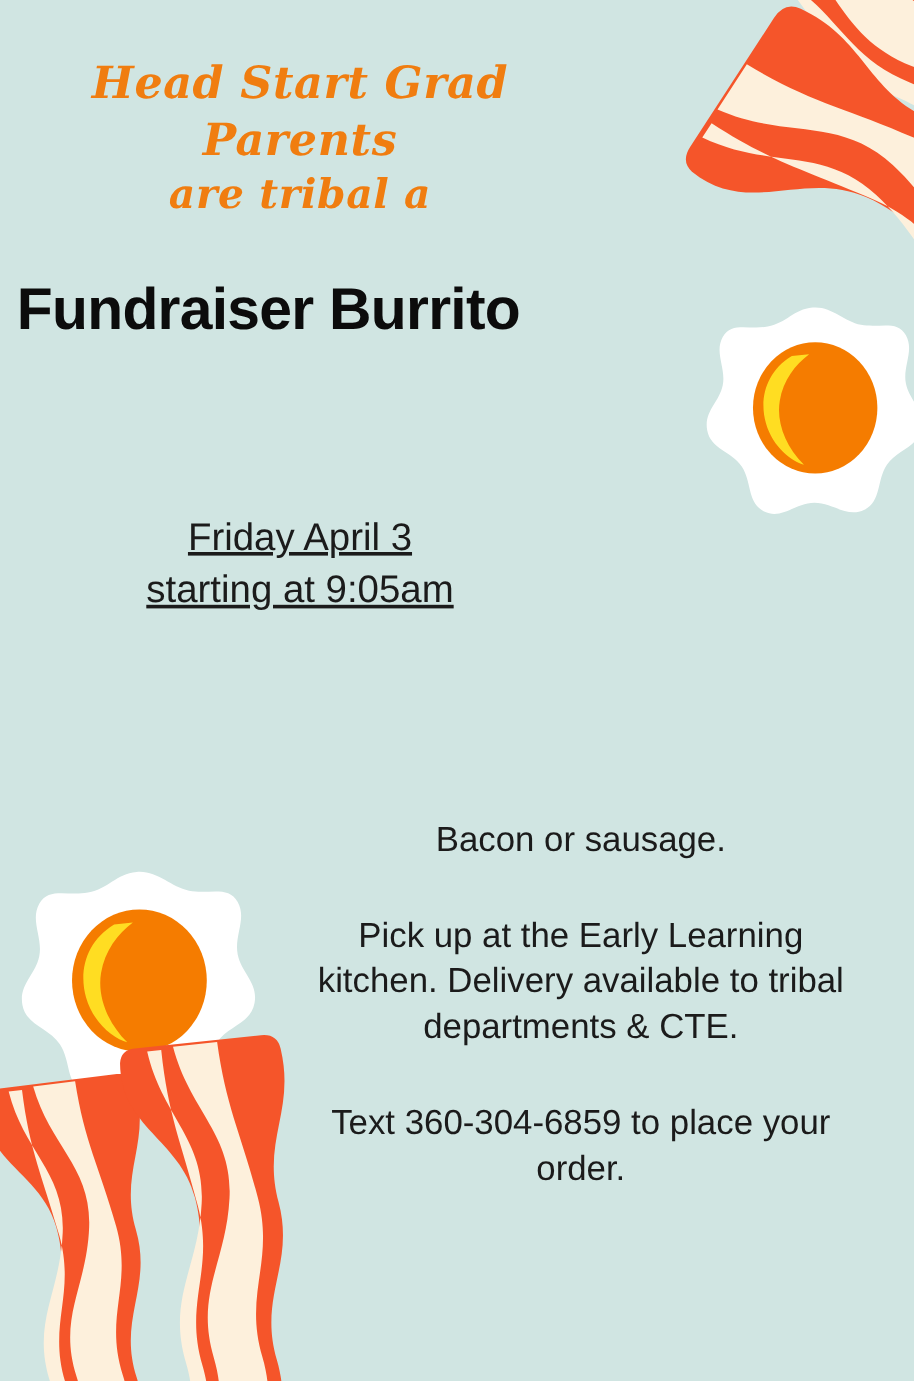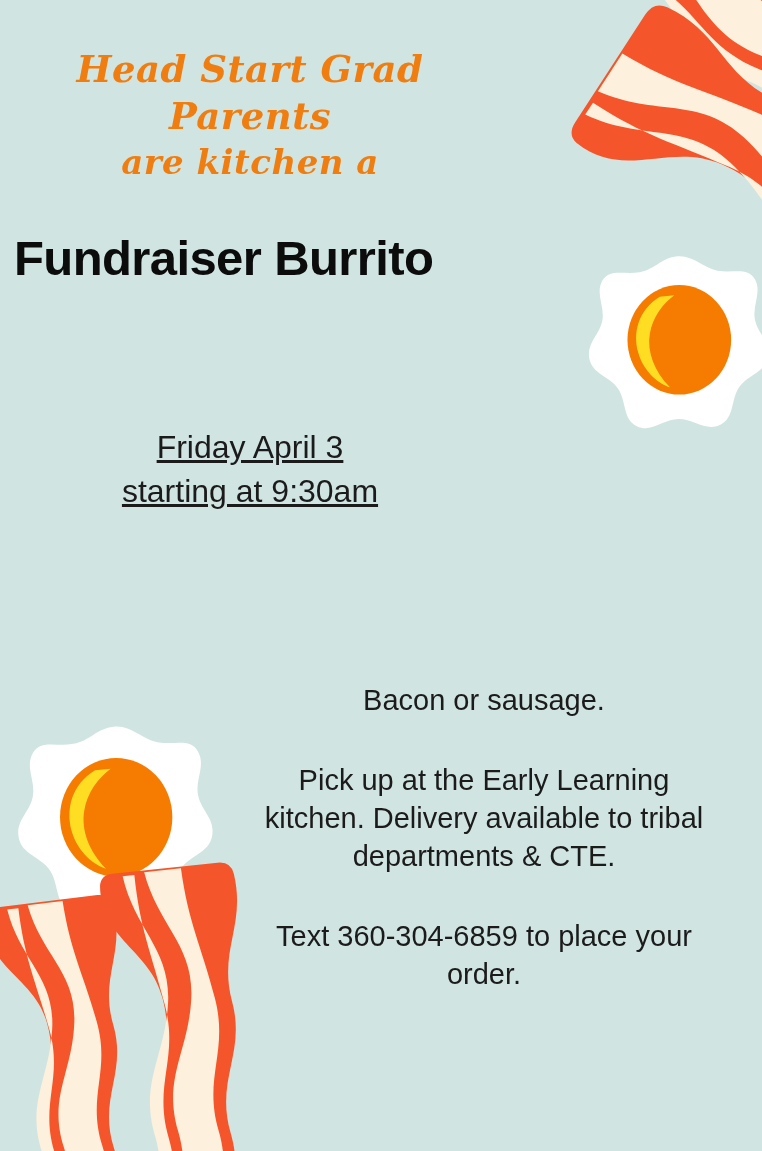--- a/index.html
+++ b/index.html
@@ -200,30 +200,30 @@
 
     <g transform="translate(92,874) rotate(-6) scale(0.84,0.92)">
       <use href="#bacon-strip"></use>
     </g>
   </svg>
 
   <div class="text-layer">
 
     <div id="script-header">
       <span class="ln1">Head Start Grad Parents</span>
-      <span class="ln2">are kitchen a</span>
+      <span class="ln2">are tribal a</span>
     </div>
 
     <h1 id="main-title">
       <span class="tl1">Fundraiser Burrito</span>
     </h1>
 
     <div id="event-when">
       <span>Friday April 3</span>
-      <span>starting at 9:30am</span>
+      <span>starting at 9:05am</span>
     </div>
 
     <div id="details">
       <p>Bacon or sausage.</p>
       <div class="gap"></div>
       <p>Pick up at the Early Learning kitchen. Delivery available to tribal departments &amp; CTE.</p>
       <div class="gap"></div>
       <p>Text 360-304-6859 to place your order.</p>
     </div>
 

